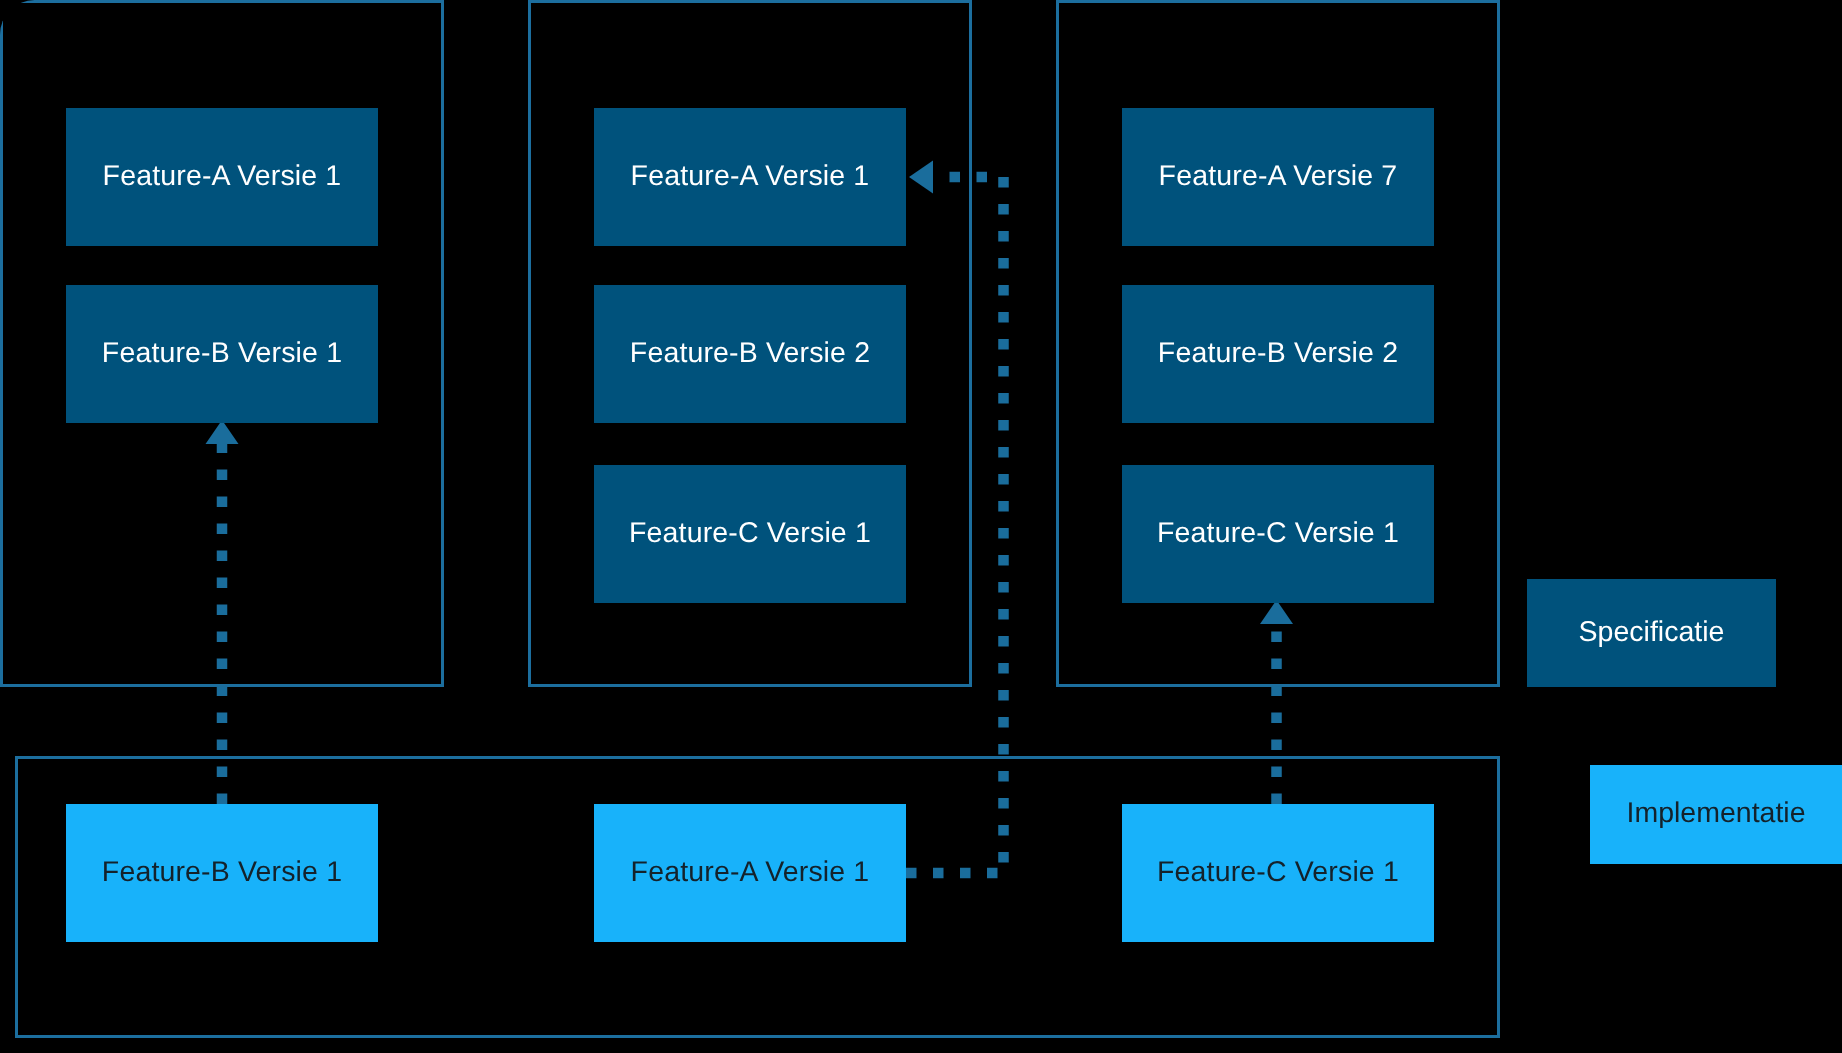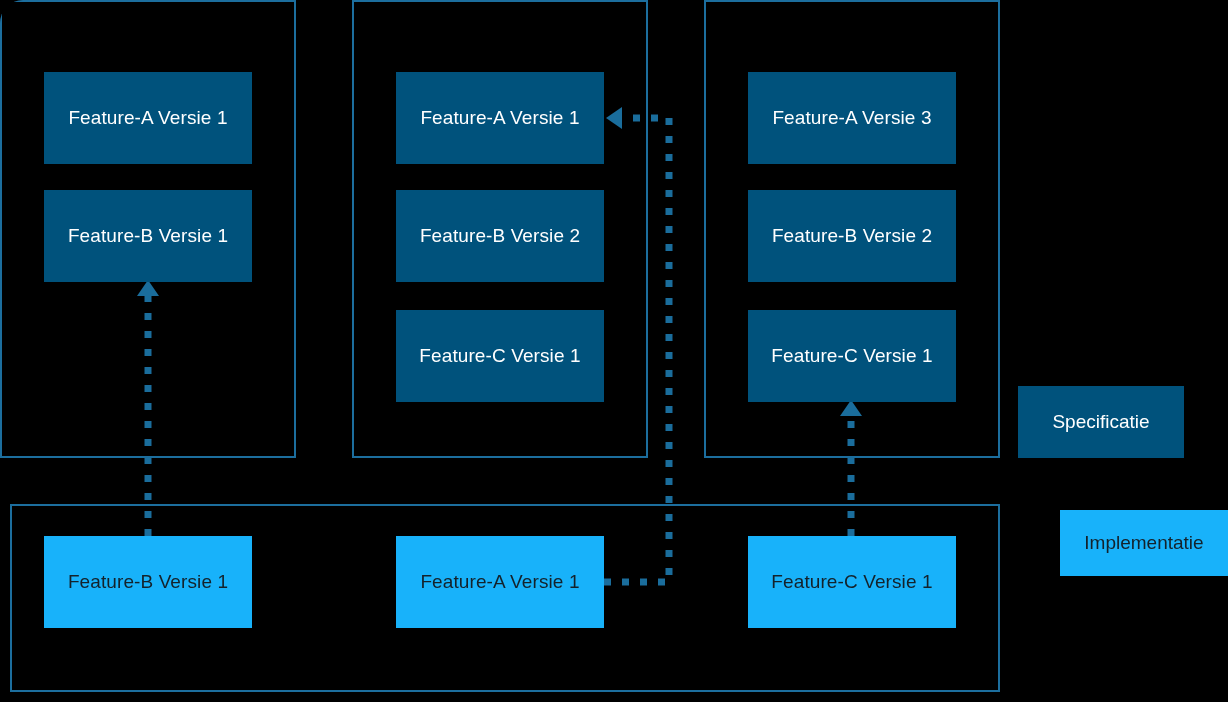--- a/index.html
+++ b/index.html
@@ -88,21 +88,21 @@
         <polyline points="851,536 851,410" fill="none" stroke="#1A6D9C" stroke-width="7" stroke-dasharray="7 11" stroke-linecap="butt"></polyline>
         <polygon points="840,416 862,416 851,400" fill="#1A6D9C"></polygon>
       </g>
   </svg>
 
   <div class="node spec" style="left: 44px; top: 72px; width: 208px; height: 92px;">Feature-A Versie 1</div>
   <div class="node spec" style="left: 44px; top: 190px; width: 208px; height: 92px;">Feature-B Versie 1</div>
   <div class="node spec" style="left: 396px; top: 72px; width: 208px; height: 92px;">Feature-A Versie 1</div>
   <div class="node spec" style="left: 396px; top: 190px; width: 208px; height: 92px;">Feature-B Versie 2</div>
   <div class="node spec" style="left: 396px; top: 310px; width: 208px; height: 92px;">Feature-C Versie 1</div>
-  <div class="node spec" style="left: 748px; top: 72px; width: 208px; height: 92px;">Feature-A Versie 3</div>
+  <div class="node spec" style="left: 748px; top: 72px; width: 208px; height: 92px;">Feature-A Versie 7</div>
   <div class="node spec" style="left: 748px; top: 190px; width: 208px; height: 92px;">Feature-B Versie 2</div>
   <div class="node spec" style="left: 748px; top: 310px; width: 208px; height: 92px;">Feature-C Versie 1</div>
 
   <div class="node impl" style="left: 44px; top: 536px; width: 208px; height: 92px;">Feature-B Versie 1</div>
   <div class="node impl" style="left: 396px; top: 536px; width: 208px; height: 92px;">Feature-A Versie 1</div>
   <div class="node impl" style="left: 748px; top: 536px; width: 208px; height: 92px;">Feature-C Versie 1</div>
 
   <div class="legend-node spec" style="left: 1018px; top: 386px; width: 166px; height: 72px;">Specificatie</div>
   <div class="legend-node impl" style="left: 1060px; top: 510px; width: 168px; height: 66px;">Implementatie</div>
 

